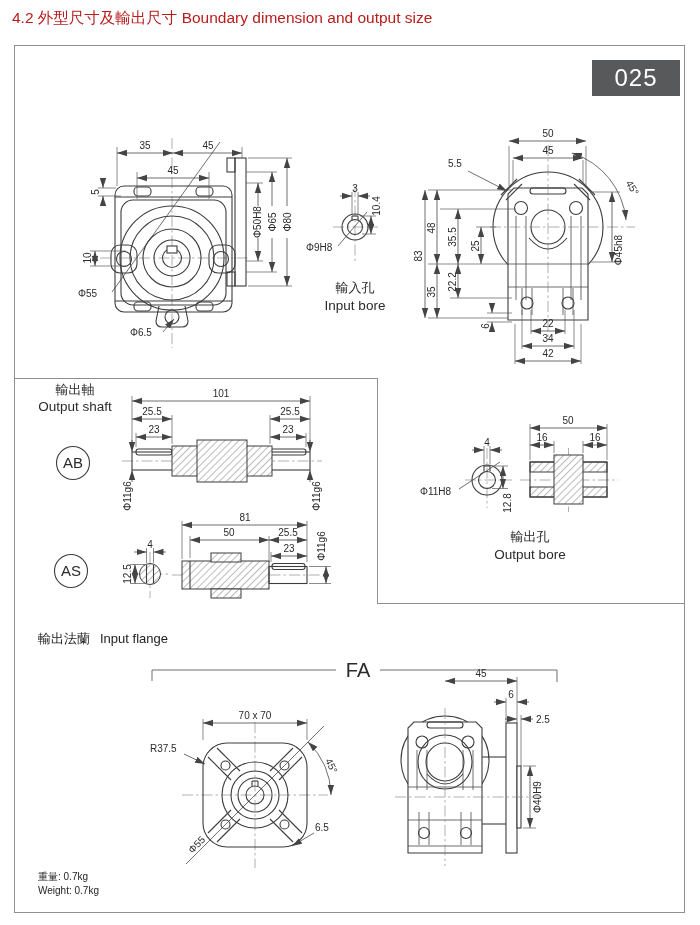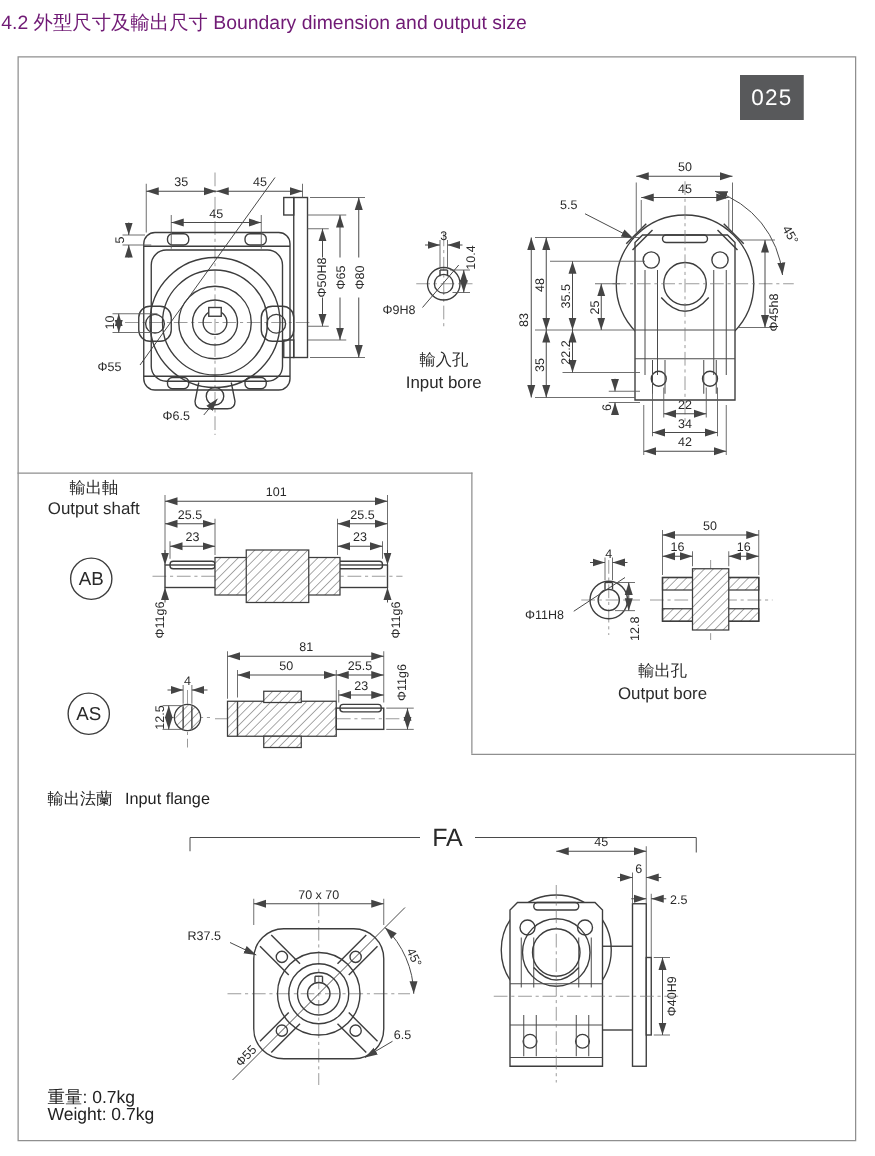--- a/index.html
+++ b/index.html
@@ -1,28 +1,28 @@
 <!DOCTYPE html>
 <html><head>
 <meta charset="utf-8">
 <style>
   html,body{margin:0;padding:0;background:#fff;}
   .stage{position:relative;width:700px;height:925px;background:#fff;overflow:hidden;
          font-family:"Liberation Sans",sans-serif;color:#1b1b1b;}
-  .title{position:absolute;left:1px;top:8px;font-size:15.5px;color:#701a75;text-align:center;}
+  .title{position:absolute;left:12px;top:8px;font-size:15.5px;color:#b91c1c;text-align:center;}
   .outer-box{position:absolute;left:14px;top:45px;width:669px;height:866px;border:1.2px solid #8f8f8f;}
   .model{position:absolute;left:55px;top:72px;font-size:31px;color:#161616;letter-spacing:1px;}
-  .badge{position:absolute;left:592px;top:60px;width:51px;height:36px;background:#58595b;
-         color:#fff;font-size:18px;display:flex;align-items:center;justify-content:center;letter-spacing:1px;}
+  .badge{position:absolute;left:592px;top:60px;width:88px;height:36px;background:#58595b;
+         color:#fff;font-size:24px;display:flex;align-items:center;justify-content:center;letter-spacing:1px;}
   .div-h1{position:absolute;left:14px;top:378px;width:364px;height:0;border-top:1.2px solid #8f8f8f;}
   .div-v1{position:absolute;left:377px;top:378px;width:0;height:225px;border-left:1.2px solid #8f8f8f;}
   .div-h2{position:absolute;left:377px;top:603px;width:307px;height:0;border-top:1.2px solid #8f8f8f;}
   .flange-label{position:absolute;left:38px;top:630px;font-size:13px;color:#222;}
   .flange-label .cn{margin-right:10px;margin-top:28px;}
-  .weight{position:absolute;left:38px;top:870px;font-size:14px;line-height:14px;color:#222;}
+  .weight{position:absolute;left:38px;top:870px;font-size:10px;line-height:14px;color:#222;}
   svg.draw{position:absolute;left:14px;top:45px;}
   svg .out{fill:none;stroke:#3d3d3d;stroke-width:1.1;}
   svg .outf{fill:#fff;stroke:#3d3d3d;stroke-width:1.1;}
   svg .thin{fill:none;stroke:#4a4a4a;stroke-width:0.8;}
   svg .ext{stroke:#5a5a5a;stroke-width:0.7;fill:none;}
   svg .dim{stroke:#4a4a4a;stroke-width:0.8;fill:none;marker-start:url(#ar);marker-end:url(#ar);}
   svg .dime{stroke:#4a4a4a;stroke-width:0.8;fill:none;marker-end:url(#ar);}
   svg .cl{stroke:#7a7a7a;stroke-width:0.6;fill:none;stroke-dasharray:11 3 2.5 3;}
   svg .hx{fill:url(#hx);stroke:#3d3d3d;stroke-width:1;}
   svg text{font-family:"Liberation Sans",sans-serif;fill:#2a2a2a;}

